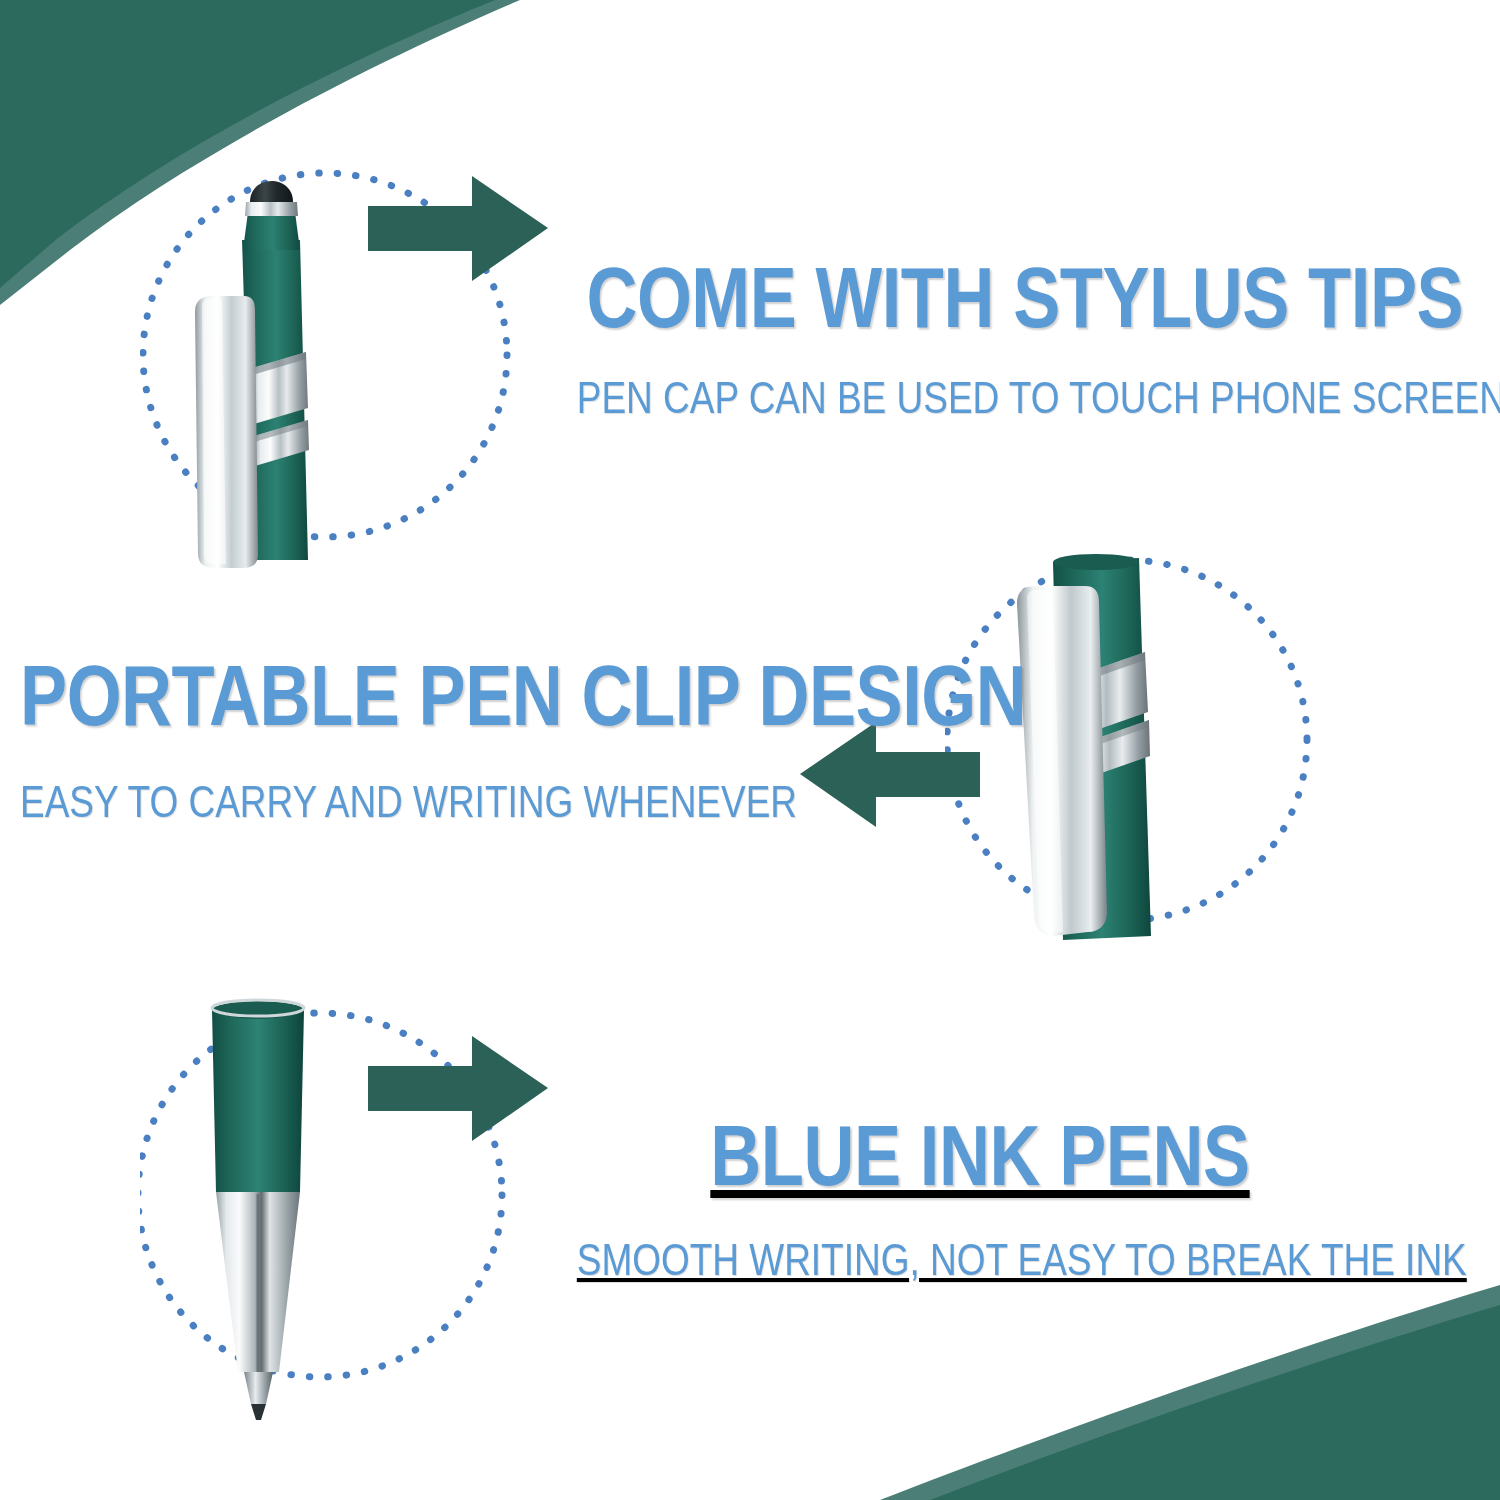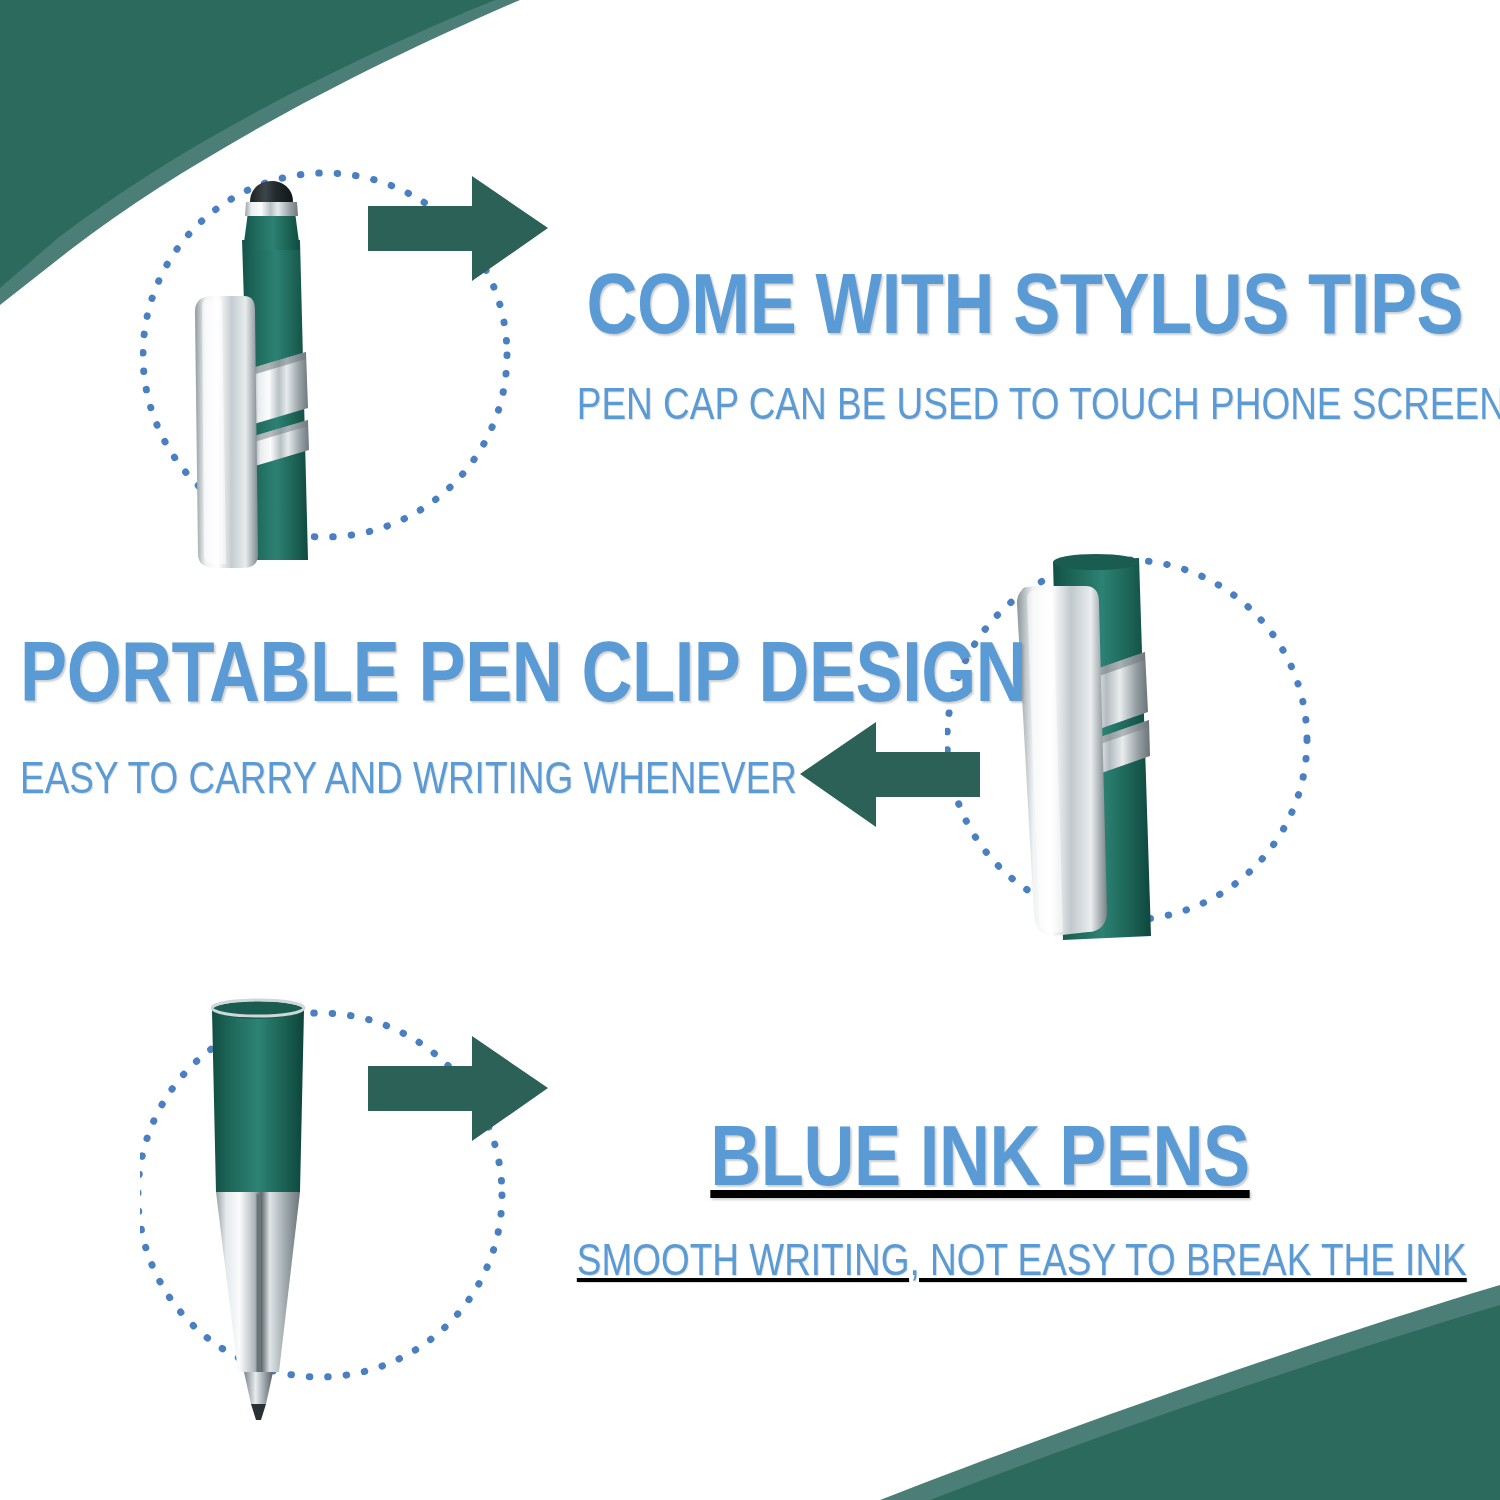--- a/index.html
+++ b/index.html
@@ -38,26 +38,26 @@
     font-weight:normal;
     line-height:1;
     white-space:nowrap;
     transform:scaleX(0.84);
     text-shadow:1px 1px 1px rgba(140,140,140,0.30);
   }
   .subline.s-left{transform-origin:left center;}
   .subline.s-center{transform-origin:center center;}
 
   
-  #f1-text{left:500px;top:260px;width:960px;text-align:center;}
+  #f1-text{left:500px;top:254px;width:960px;text-align:center;}
   #f1-head{font-size:86px;}
   #f1-sub{font-size:44px;margin-top:36px;}
 
   
-  #f2-text{left:20px;top:628px;width:840px;text-align:left;}
+  #f2-text{left:20px;top:652px;width:840px;text-align:left;}
   #f2-head{font-size:86px;}
   #f2-sub{font-size:44px;margin-top:42px;}
 
   
   #f3-text{left:500px;top:1112px;width:960px;text-align:center;text-decoration:underline;}
   #f3-head{font-size:86px;}
   #f3-sub{font-size:44px;margin-top:40px;}
 </style>
 </head>
 <body>

